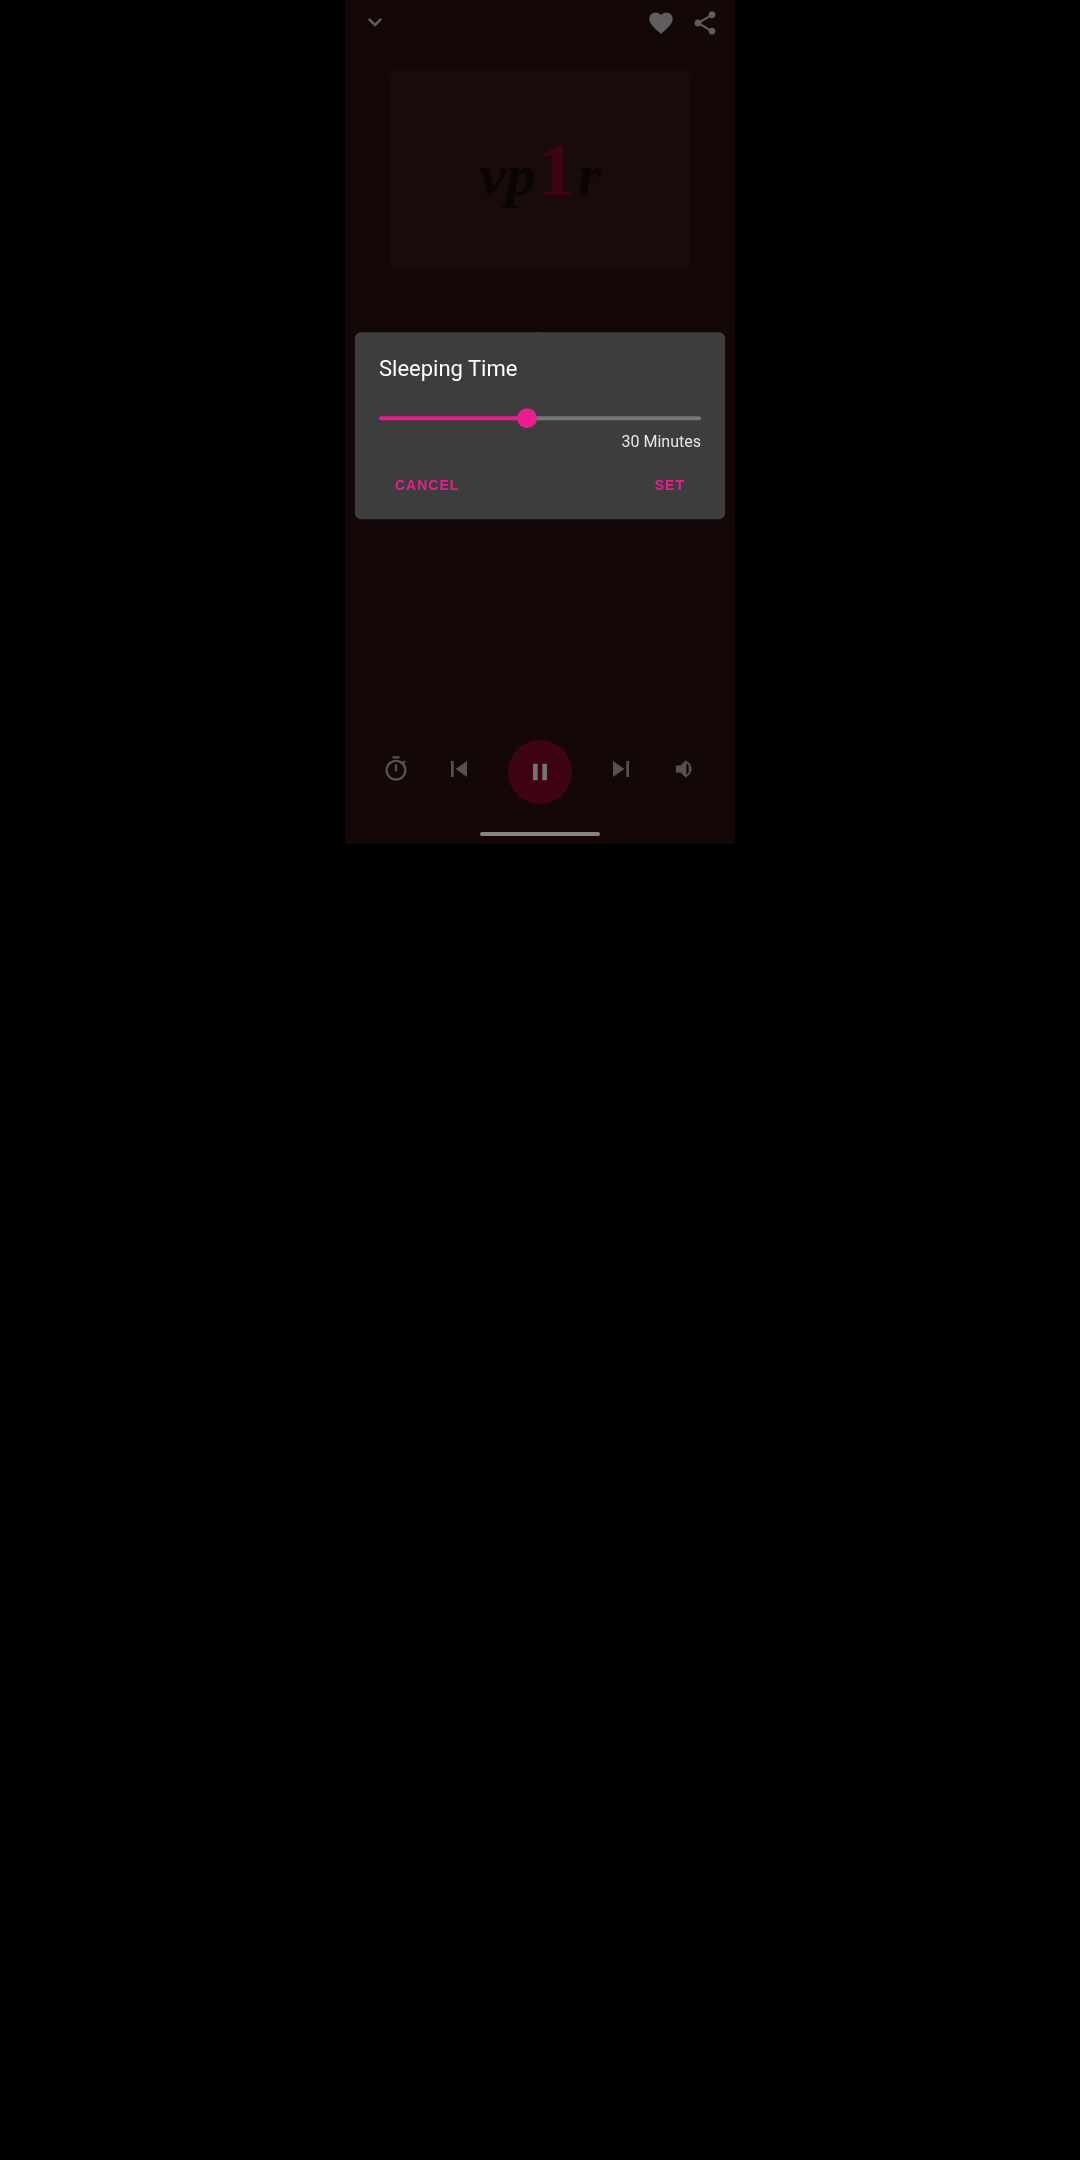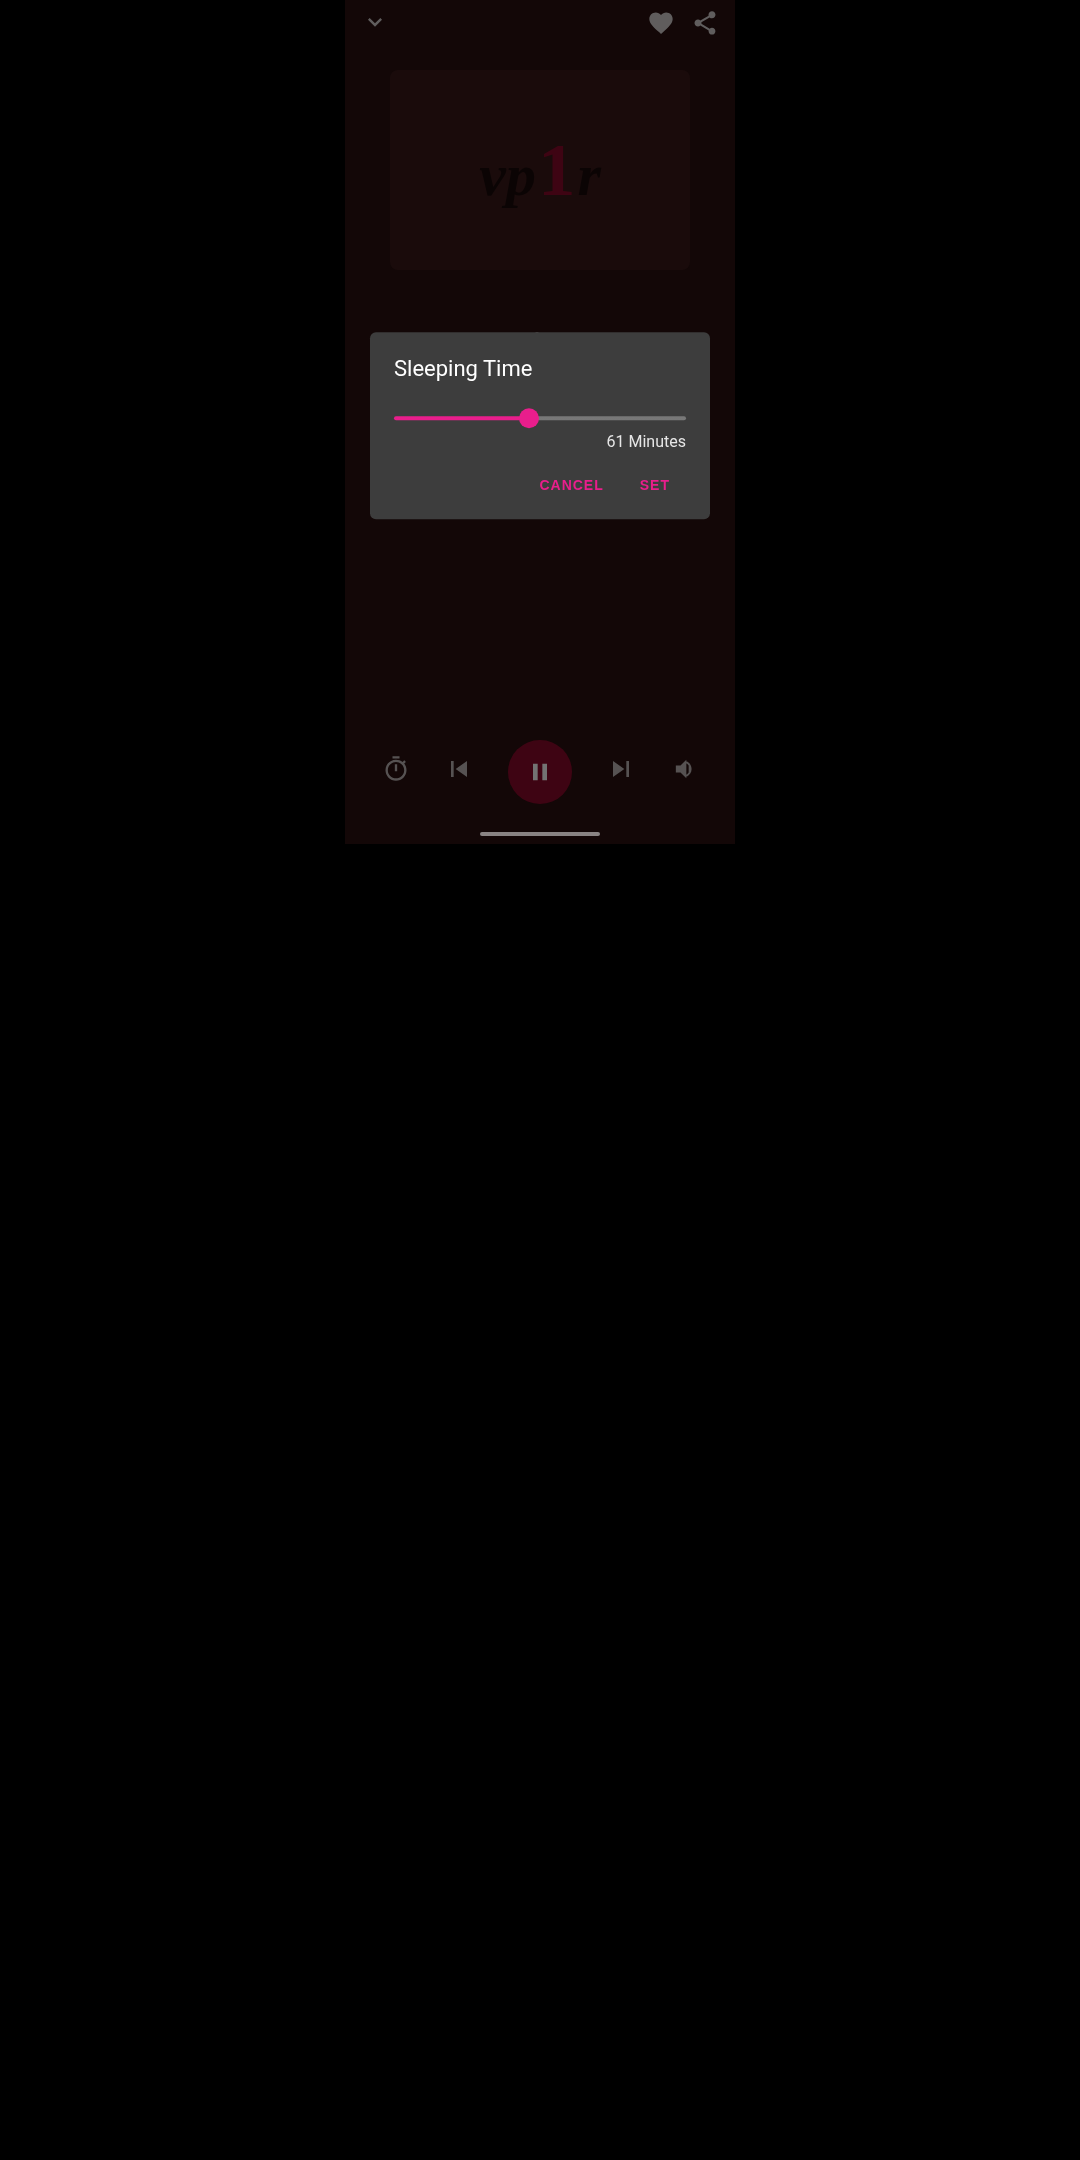--- a/index.html
+++ b/index.html
@@ -102,21 +102,21 @@
       background: rgba(0,0,0,0.55);
       z-index: 3;
     }
 
     
     .dialog {
       position: absolute;
       top: 50%;
       left: 50%;
       transform: translate(-50%, -48%);
-      width: 340px;
+      width: 370px;
       background: #3d3d3d;
       border-radius: 6px;
       padding: 24px 24px 16px 24px;
       z-index: 10;
     }
 
     .dialog-title {
       color: white;
       font-size: 22px;
       font-weight: 400;
@@ -160,21 +160,21 @@
     .slider-value {
       text-align: right;
       color: rgba(255,255,255,0.87);
       font-size: 16px;
       margin-top: 8px;
       margin-bottom: 16px;
     }
 
     .dialog-buttons {
       display: flex;
-      justify-content: flex-end;
+      justify-content: space-between;
       gap: 4px;
     }
 
     .btn-cancel {
       background: none;
       border: none;
       color: #e91e8c;
       font-size: 14px;
       font-weight: 600;
       letter-spacing: 1px;
@@ -339,21 +339,21 @@
 
   <div class="scrim"></div>
 
   <div class="dialog">
     <div class="dialog-title">Sleeping Time</div>
 
     <div class="slider-container">
       <input type="range" min="0" max="120" value="55" style="width: 100%; background: none; --fill: 45.83333333333333%;">
     </div>
 
-    <div class="slider-value">61 Minutes</div>
+    <div class="slider-value">30 Minutes</div>
 
     <div class="dialog-buttons">
       <button class="btn-cancel">CANCEL</button>
       <button class="btn-set">SET</button>
     </div>
   </div>
 
   <div class="station-info">
     <div class="equalizer-icon">
       <div class="eq-bar" style="height: 12px;"></div>

